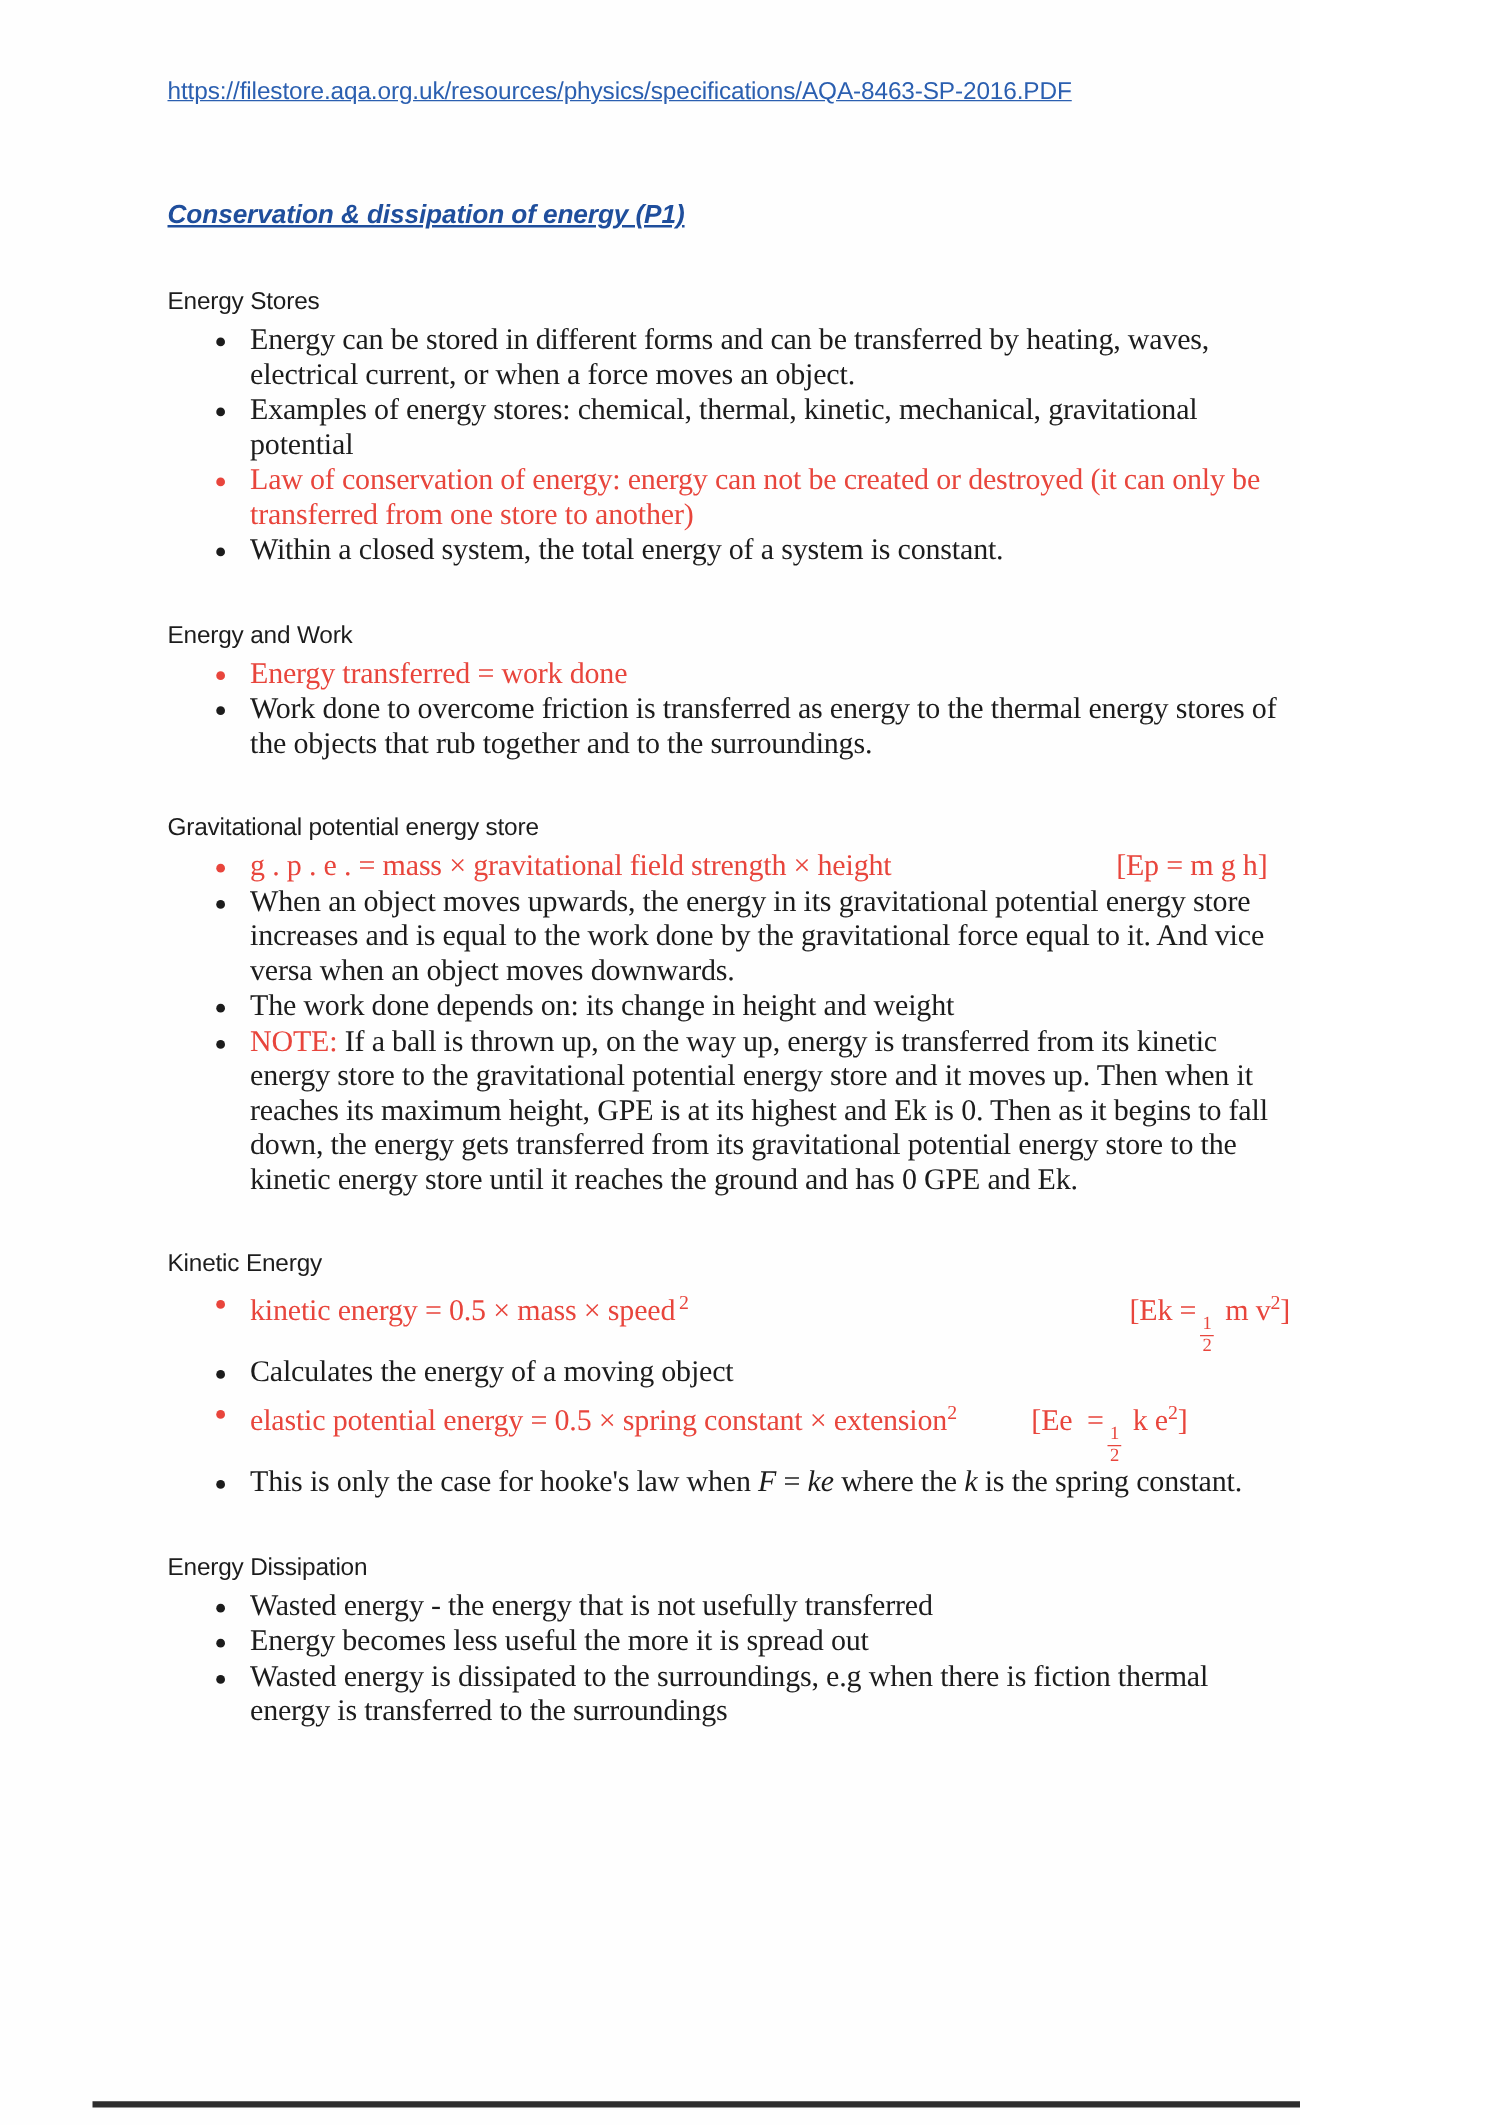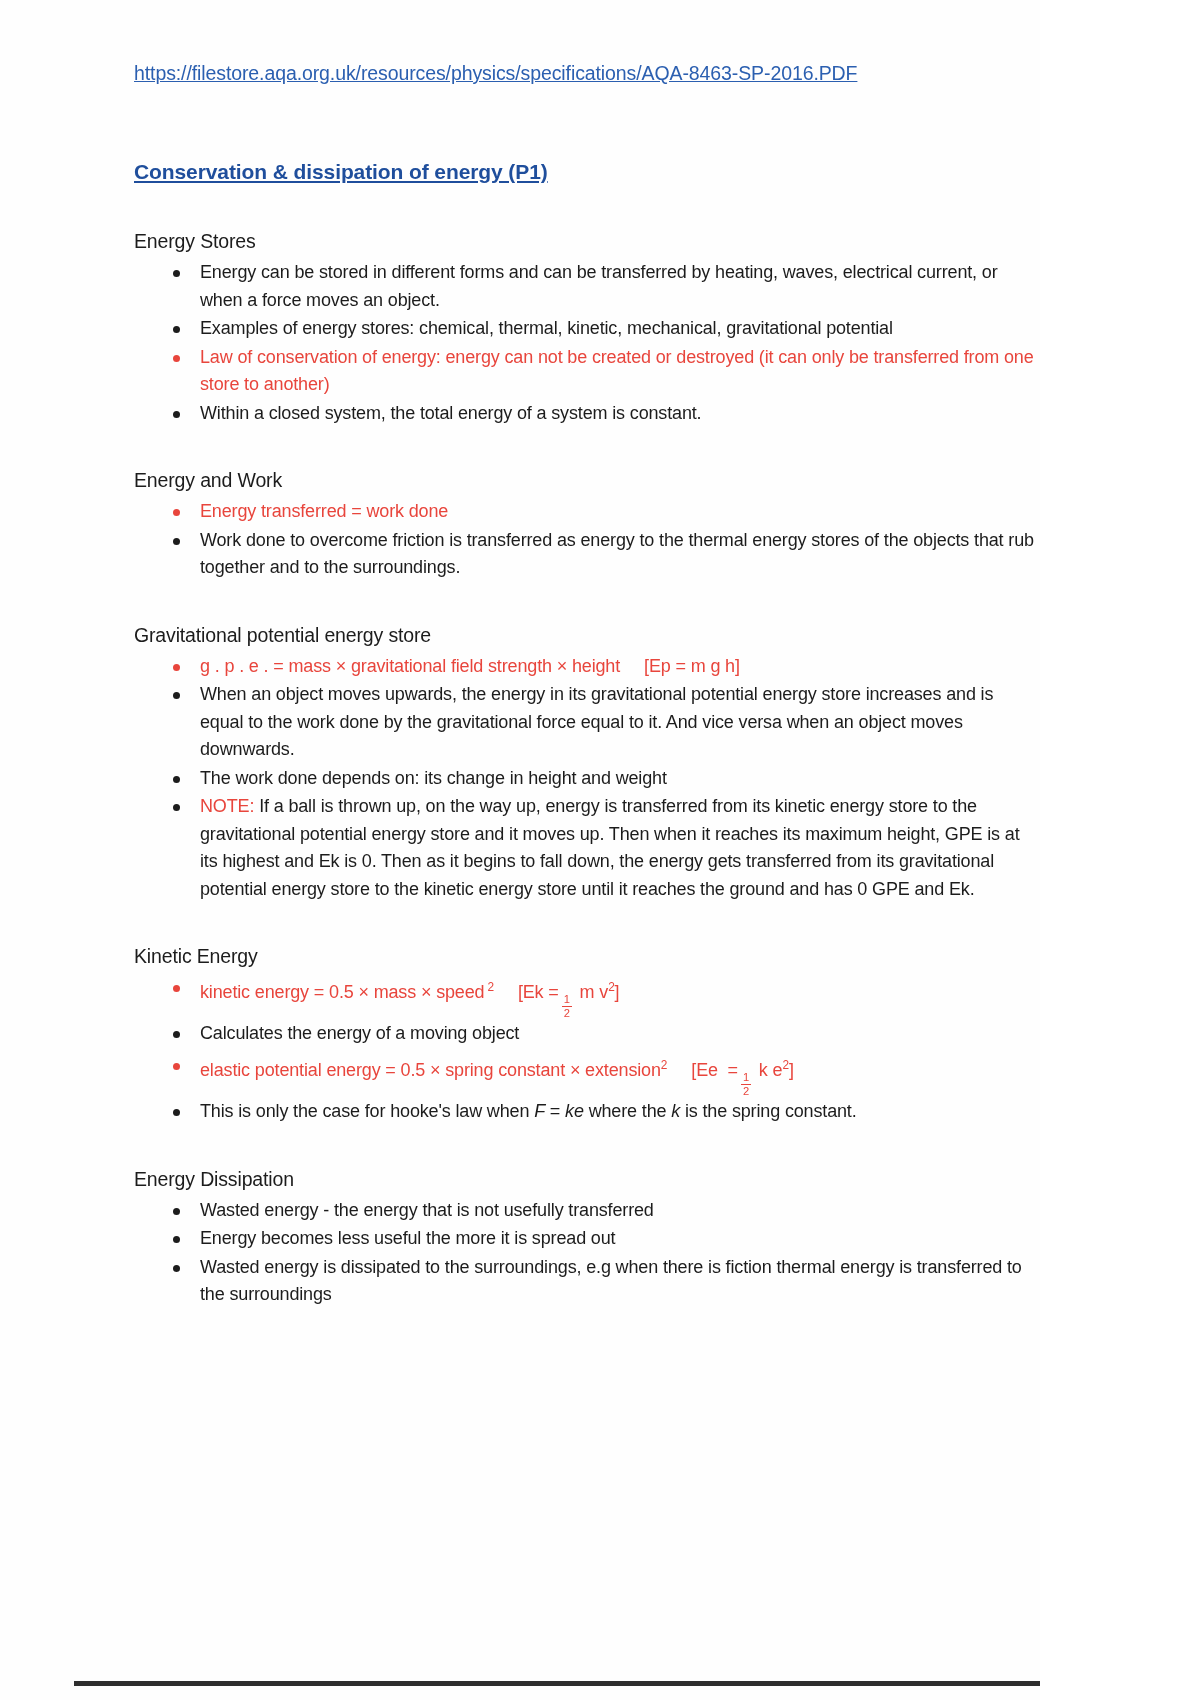--- a/index.html
+++ b/index.html
@@ -42,20 +42,21 @@
 
   
   .doc-heading {
     margin-top: 74px;
     font-size: 21px;
     font-weight: bold;
     color: #1f4e9c;
     text-decoration: underline;
     letter-spacing: -0.1px;
     display: inline-block;
+    font-style: italic;
   }
 
   
   .section-title {
     font-size: 19.5px;
     line-height: 27px;
     color: #1c1c1c;
     margin-top: 40px;
     letter-spacing: -0.15px;
   }
@@ -63,25 +64,26 @@
 
   
   ul.bullets {
     list-style: none;
     margin: 4px 0 0 0;
     padding: 0;
   }
   ul.bullets > li {
     position: relative;
     padding-left: 66px;
-    font-size: 18px;
+    font-size: 24px;
     line-height: 27.5px;
     color: #1c1c1c;
     letter-spacing: -0.15px;
     margin-top: 1px;
+    font-family: Liberation Serif, serif;
   }
   ul.bullets > li::before {
     content: "";
     position: absolute;
     left: 39px;
     top: 11px;
     width: 7px;
     height: 7px;
     border-radius: 50%;
     background: #1c1c1c;
@@ -92,21 +94,21 @@
   ul.bullets > li.red::before {
     background: #e8453c;
   }
   .note-tag { color: #e8453c; }
   .ital { font-style: italic; }
 
   
   .rowline {
     display: flex;
     align-items: baseline;
-    justify-content: flex-start;
+    justify-content: space-between;
     width: 100%;
   }
   .rowline .lead { flex: 0 1 auto; }
   .rowline .formula {
     flex: 0 0 auto;
     white-space: nowrap;
     margin-left: 24px;
   }
   .formula.gp { padding-right: 20px; }
   .formula.ke { padding-right: 2px; }

